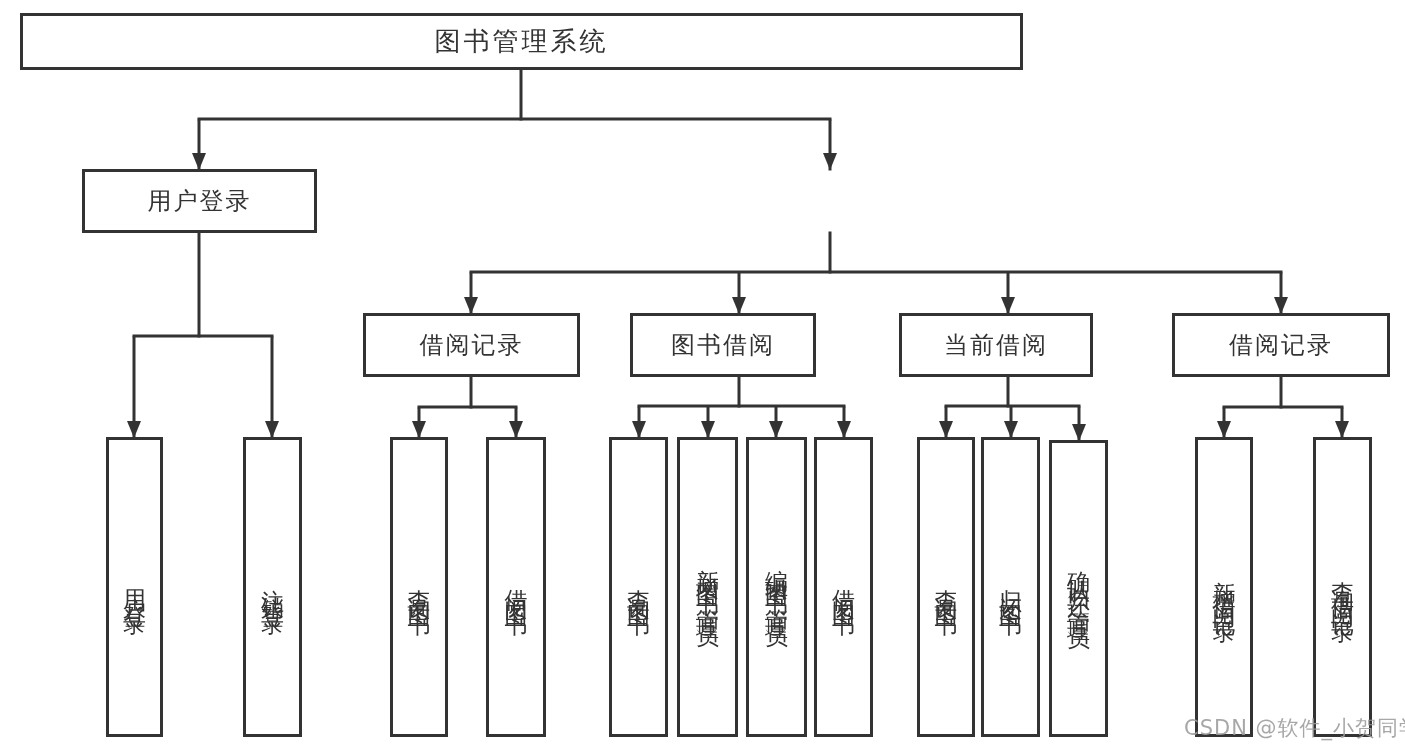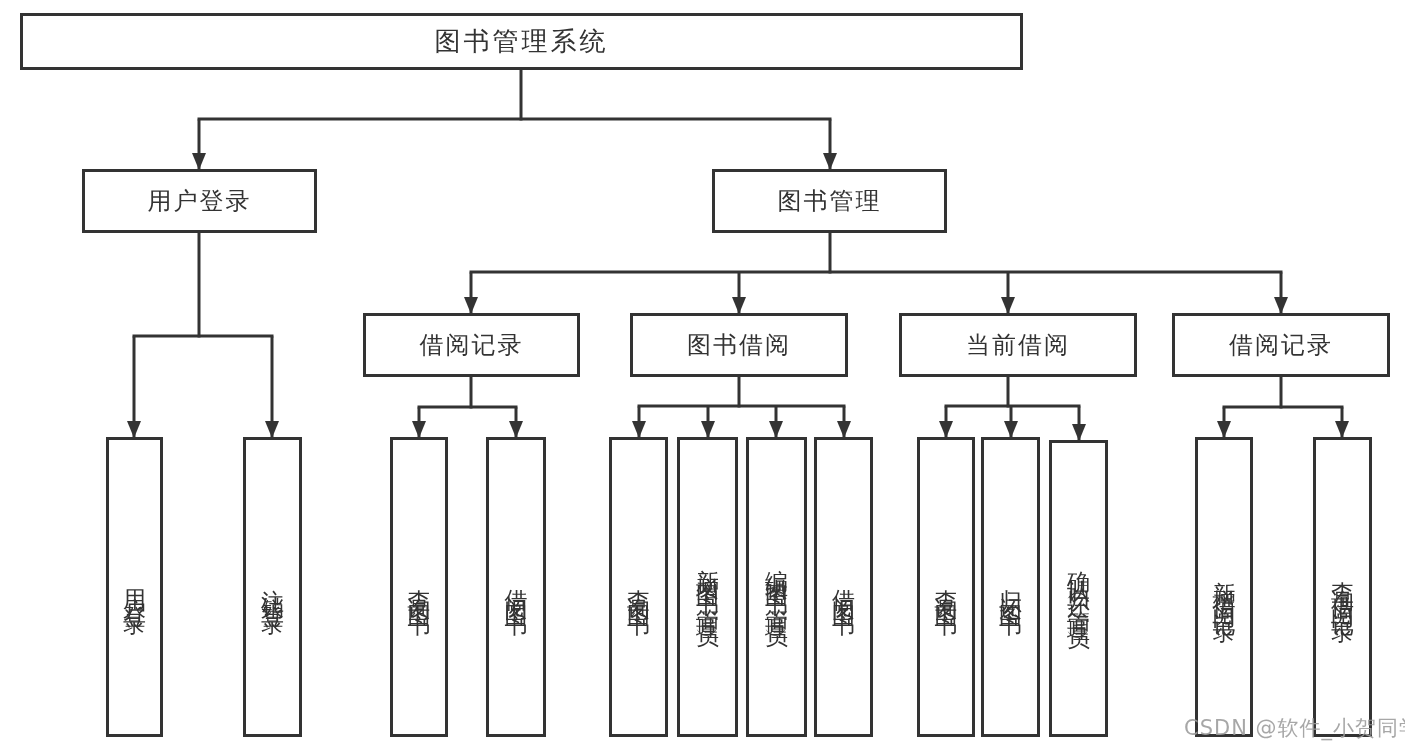--- a/index.html
+++ b/index.html
@@ -115,25 +115,24 @@
 
     <path d="M1281 377 V407"></path>
     <path d="M1224 407 H1342"></path>
     <path d="M1224 409 V437" marker-end="url(#arrow)"></path>
     <path d="M1342 409 V437" marker-end="url(#arrow)"></path>
   </svg>
 
   <div class="node h root" style="left:20px; top:13px; width:1003px; height:57px;">图书管理系统</div>
 
   <div class="node h" style="left:82px; top:169px; width:235px; height:64px;">用户登录</div>
-  <div class="node h" style="left:712px; top:169px; width:235px; height:64px;">图书管理</div>
 
   <div class="node h" style="left:363px; top:313px; width:217px; height:64px;">借阅记录</div>
-  <div class="node h" style="left:630px; top:313px; width:218px; height:64px;">图书借阅</div>
-  <div class="node h" style="left:899px; top:313px; width:238px; height:64px;">当前借阅</div>
+  <div class="node h" style="left:630px; top:313px; width:186px; height:64px;">图书借阅</div>
+  <div class="node h" style="left:899px; top:313px; width:194px; height:64px;">当前借阅</div>
   <div class="node h" style="left:1172px; top:313px; width:218px; height:64px;">借阅记录</div>
 
   <div class="node v" style="left:106px; top:437px; width:57px; height:300px;">
     <span class="vtext">用户登录</span>
   </div>
   <div class="node v" style="left:243px; top:437px; width:59px; height:300px;">
     <span class="vtext">注销登录</span>
   </div>
 
   <div class="node v" style="left:390px; top:437px; width:58px; height:300px;">

